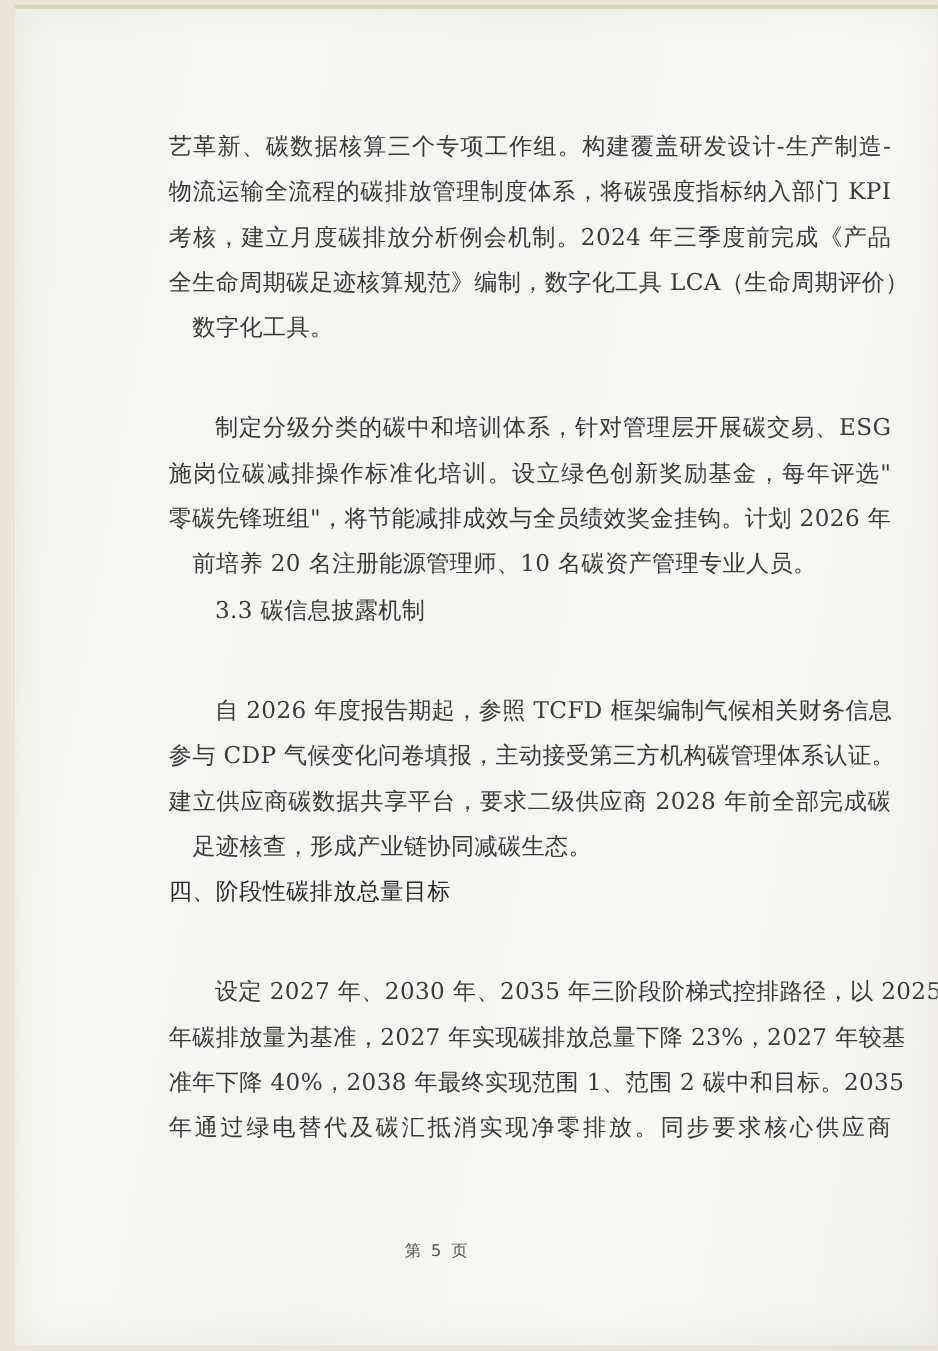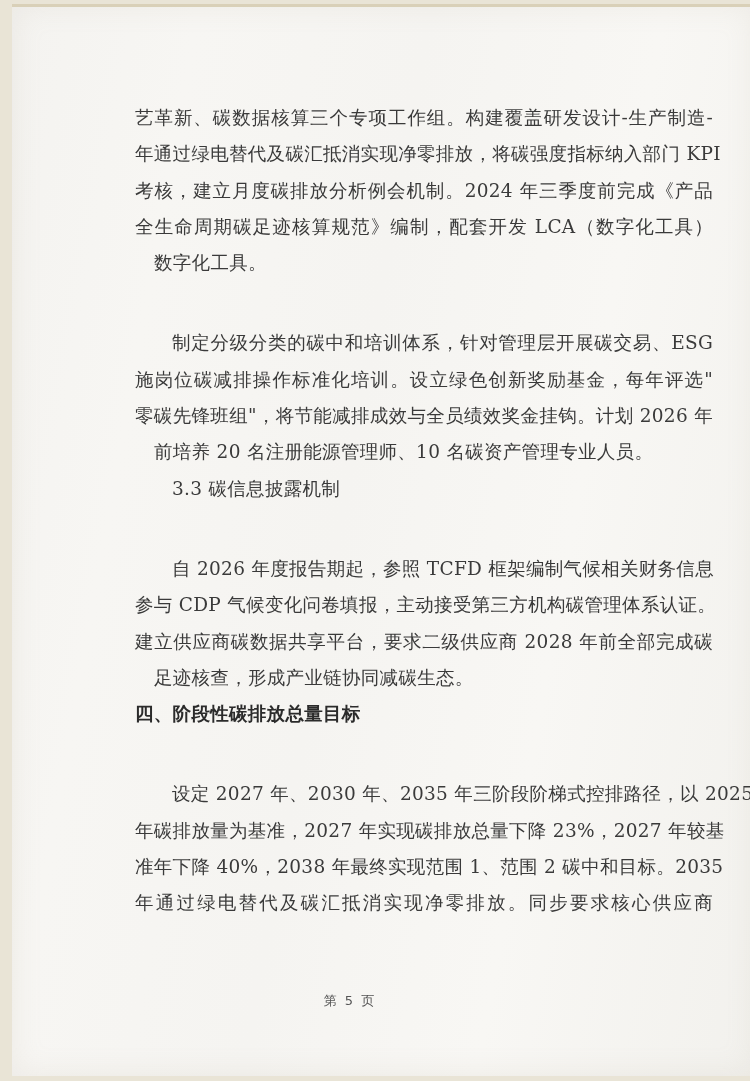--- a/index.html
+++ b/index.html
@@ -24,39 +24,39 @@
     font-size: 18.5px;
   }
   .line {
     height: 36.3px; line-height: 36.3px; white-space: nowrap;
     text-align: justify; text-align-last: justify;
     letter-spacing: 0.3px;
   }
   .line.last { text-align-last: left; margin-left: 19px; }
   .indent { padding-left: 37px; margin-top: 44px; }
   .h2 { padding-left: 37px; text-align-last: left; }
-  .h1 { font-weight: bold; text-align-last: left; color: #2b2b2b; }
+  .h1 { font-weight: normal; text-align-last: left; color: #2b2b2b; }
   .footer {
     position: absolute; left: 0; width: 676px; top: 988px;
     text-align: center;
     font-family: "DejaVu Sans", "Liberation Sans", sans-serif;
     font-size: 13px; color: #555; letter-spacing: 2px;
   }
 </style>
 </head>
 <body>
 
 <div class="page">
   <div class="content">
 
     <div>
       <div class="line">艺革新、碳数据核算三个专项工作组。构建覆盖研发设计-生产制造-</div>
-      <div class="line">年通过绿电替代及碳汇抵消实现净零排放，将碳强度指标纳入部门 KPI</div>
+      <div class="line">物流运输全流程的碳排放管理制度体系，将碳强度指标纳入部门 KPI</div>
       <div class="line">考核，建立月度碳排放分析例会机制。2024 年三季度前完成《产品</div>
-      <div class="line">全生命周期碳足迹核算规范》编制，配套开发 LCA（数字化工具）</div>
+      <div class="line">全生命周期碳足迹核算规范》编制，数字化工具 LCA（生命周期评价）</div>
       <div class="line last">数字化工具。</div>
     </div>
 
     <div>
       <div class="line indent">制定分级分类的碳中和培训体系，针对管理层开展碳交易、ESG</div>
       <div class="line">施岗位碳减排操作标准化培训。设立绿色创新奖励基金，每年评选"</div>
       <div class="line">零碳先锋班组"，将节能减排成效与全员绩效奖金挂钩。计划 2026 年</div>
       <div class="line last">前培养 20 名注册能源管理师、10 名碳资产管理专业人员。</div>
     </div>
 

